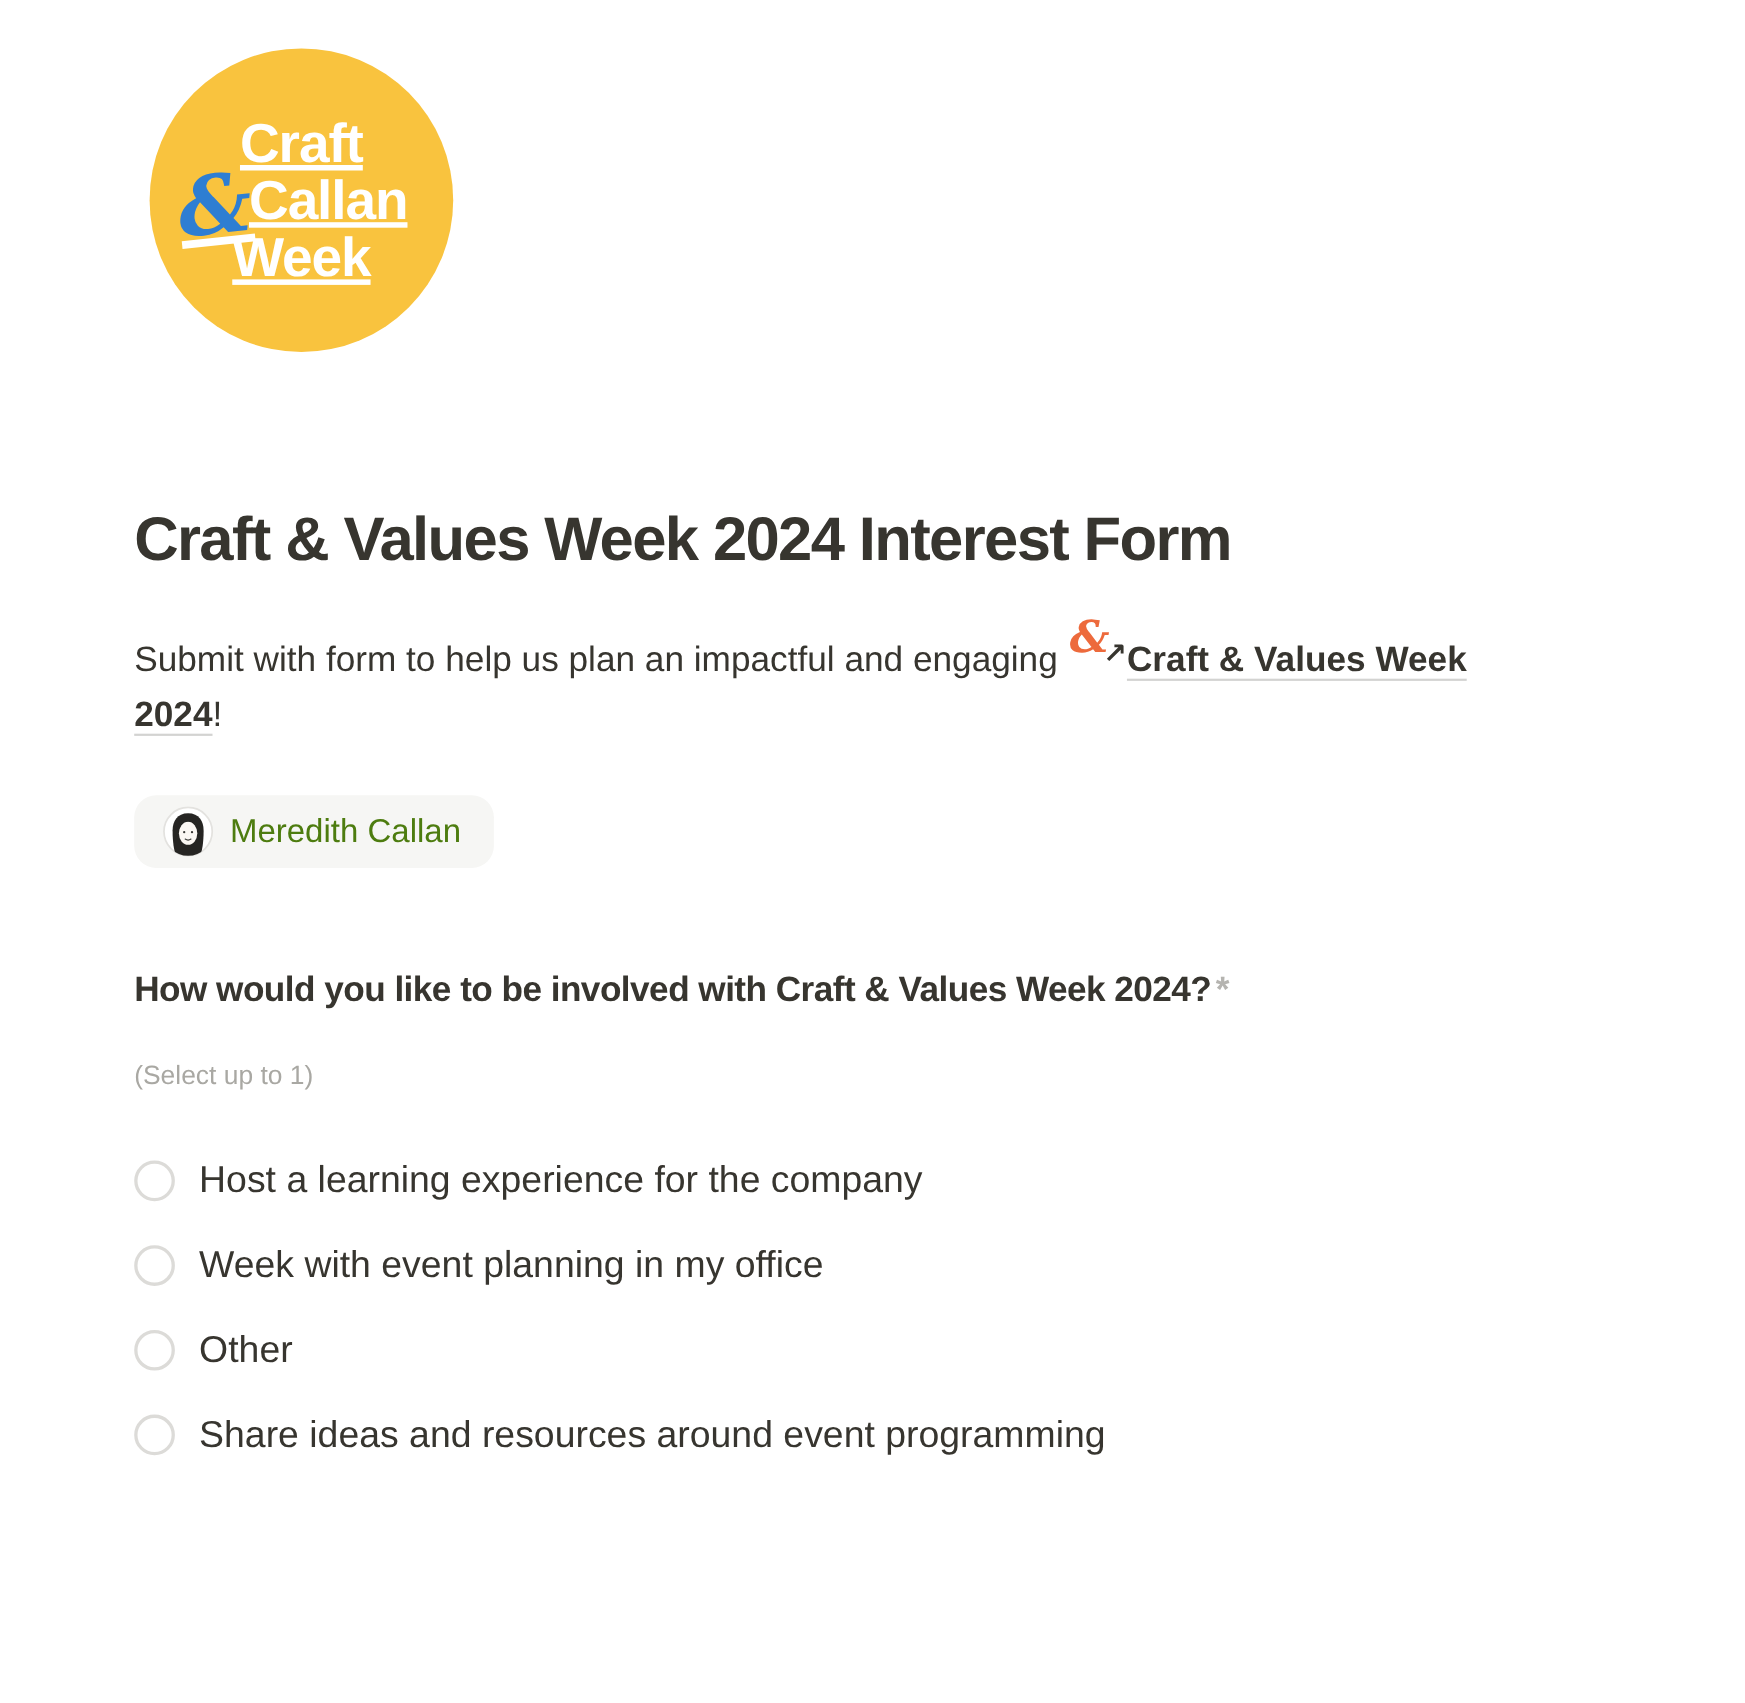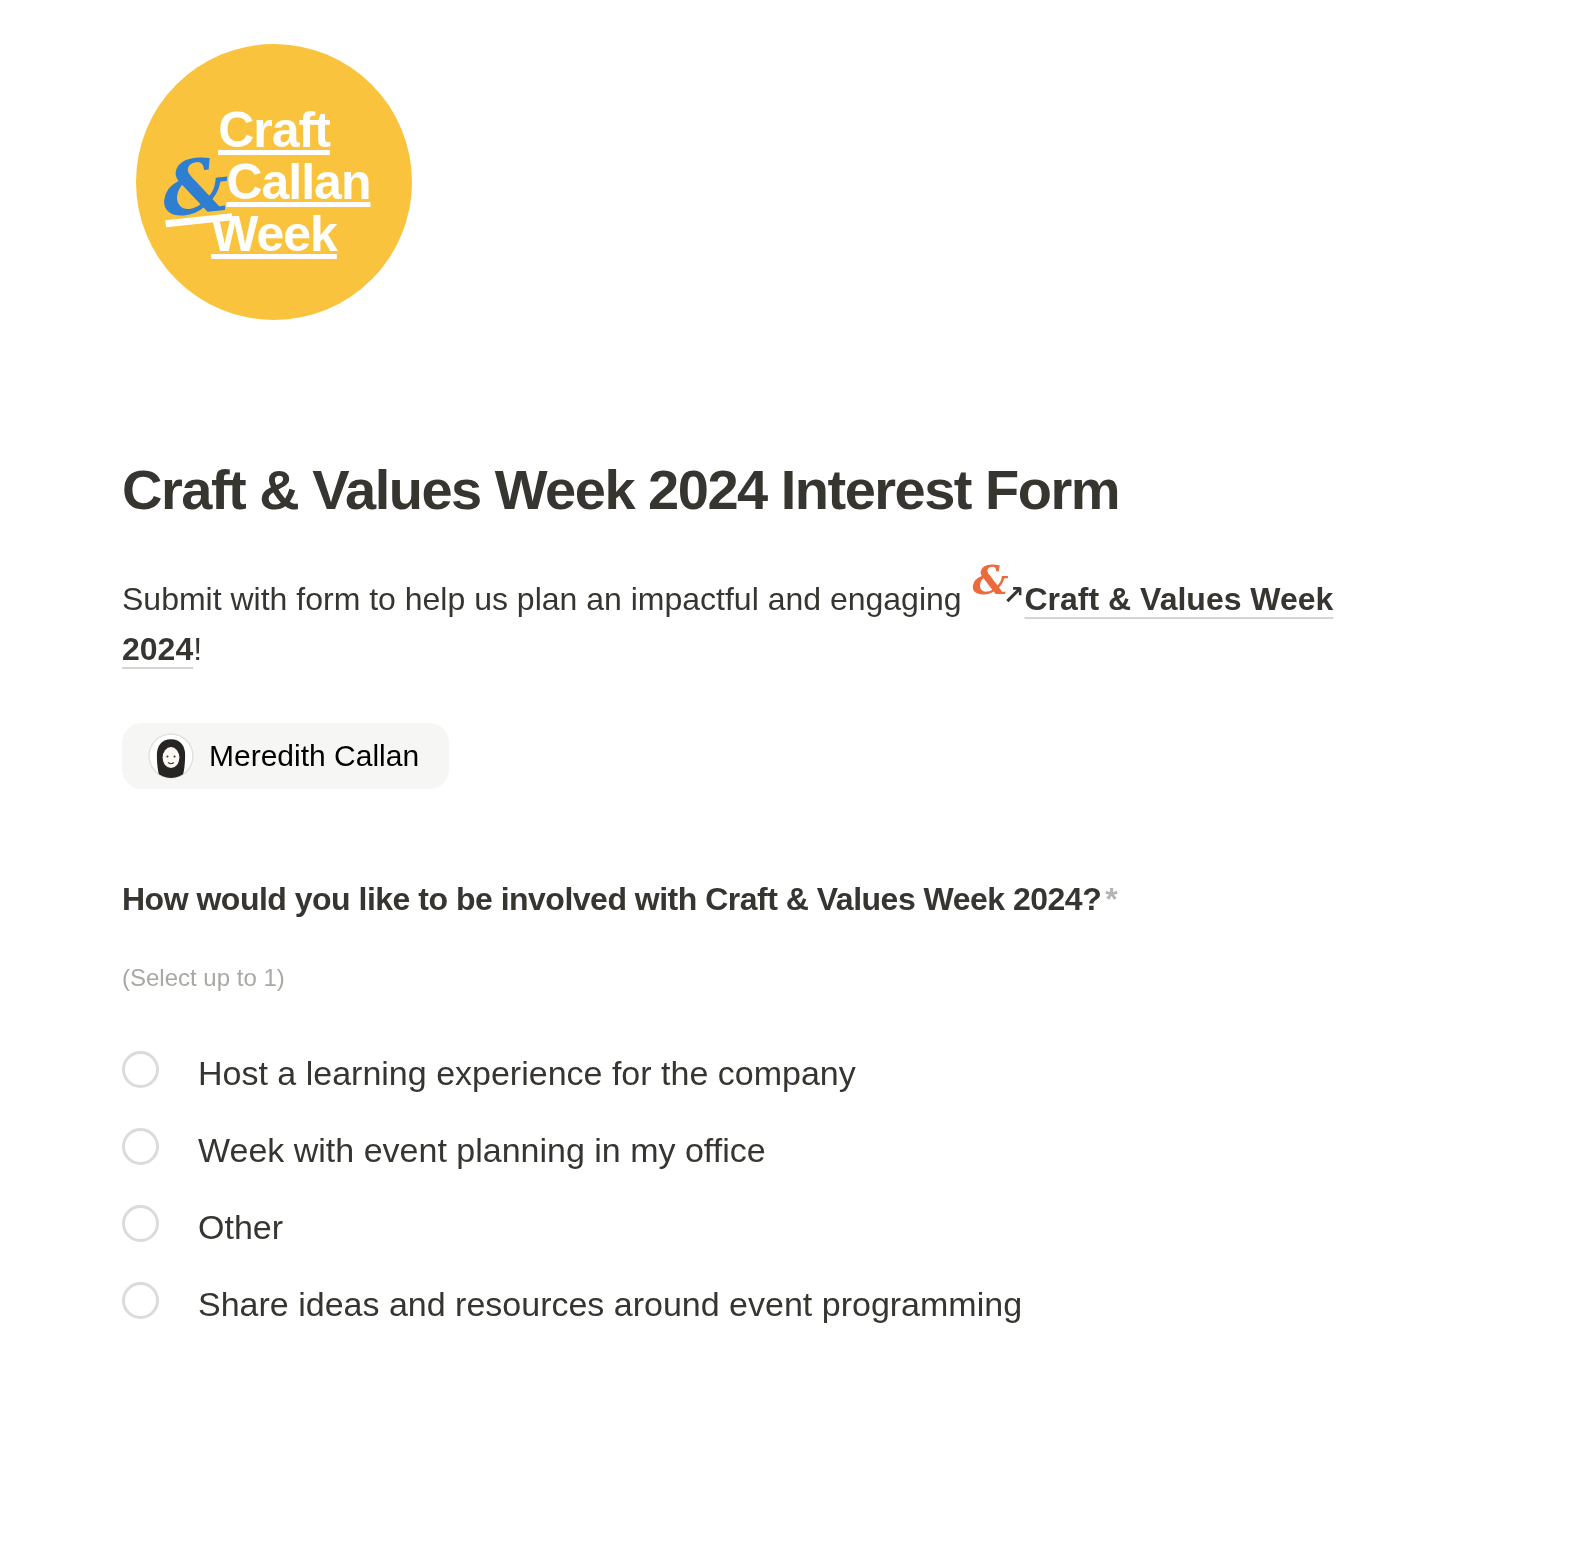--- a/index.html
+++ b/index.html
@@ -102,21 +102,21 @@
     display: inline-flex;
     align-items: center;
     height: 66px;
     padding: 0 30px 0 26px;
     border-radius: 20px;
     background: #f6f6f4;
     gap: 15px;
     margin-bottom: 82px;
   }
   .pill-label { font-size: 30px; color: #82817d; white-space: nowrap; }
-  .pill-name  { font-size: 30px; color: #000000; white-space: nowrap; }
+  .pill-name  { font-size: 30px; color: #4d7c0f; white-space: nowrap; }
   .avatar { width: 46px; height: 46px; flex: none; display: block; }
 
   
   .question-title {
     max-width: 1342px;
     font-size: 32px;
     line-height: 56px;
     font-weight: 700;
     letter-spacing: -0.5px;
     color: #37352f;
@@ -130,22 +130,22 @@
   .question-hint {
     font-size: 24px;
     line-height: 46px;
     color: #a9a8a3;
     margin-bottom: 50px;
   }
 
   
   .option-row {
     display: flex;
-    align-items: flex-start;
-    gap: 39px;
+    align-items: center;
+    gap: 22px;
     margin-bottom: 33px;
     cursor: pointer;
   }
   .option-row:last-child { margin-bottom: 0; }
   .radio {
     width: 37px; height: 37px;
     flex: none;
     border: 3px solid #dcdbd8;
     border-radius: 50%;
     background: #ffffff;

